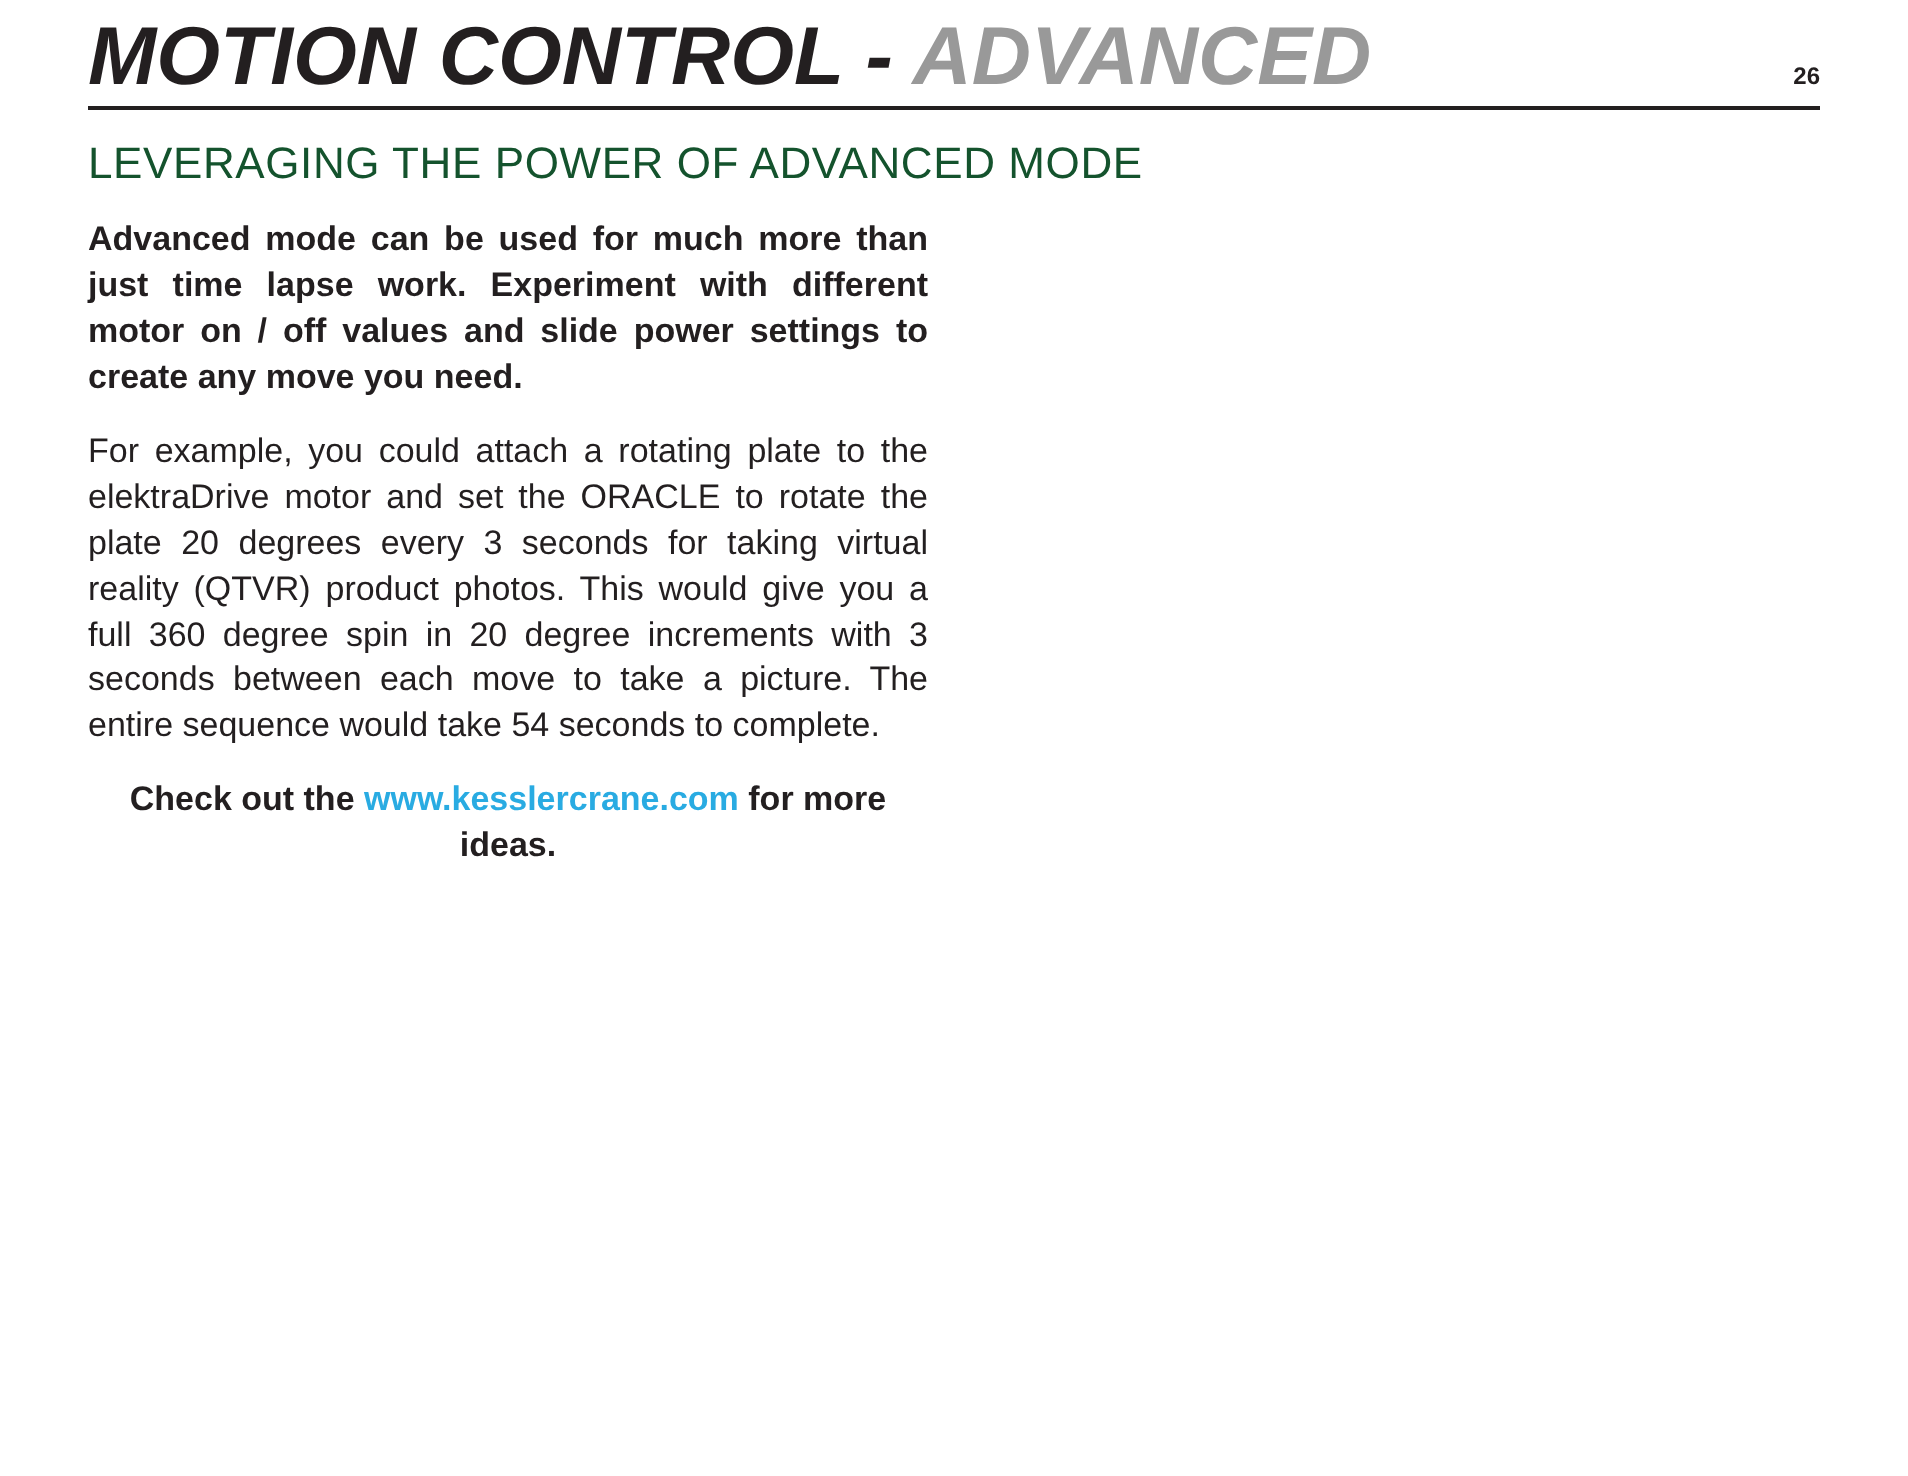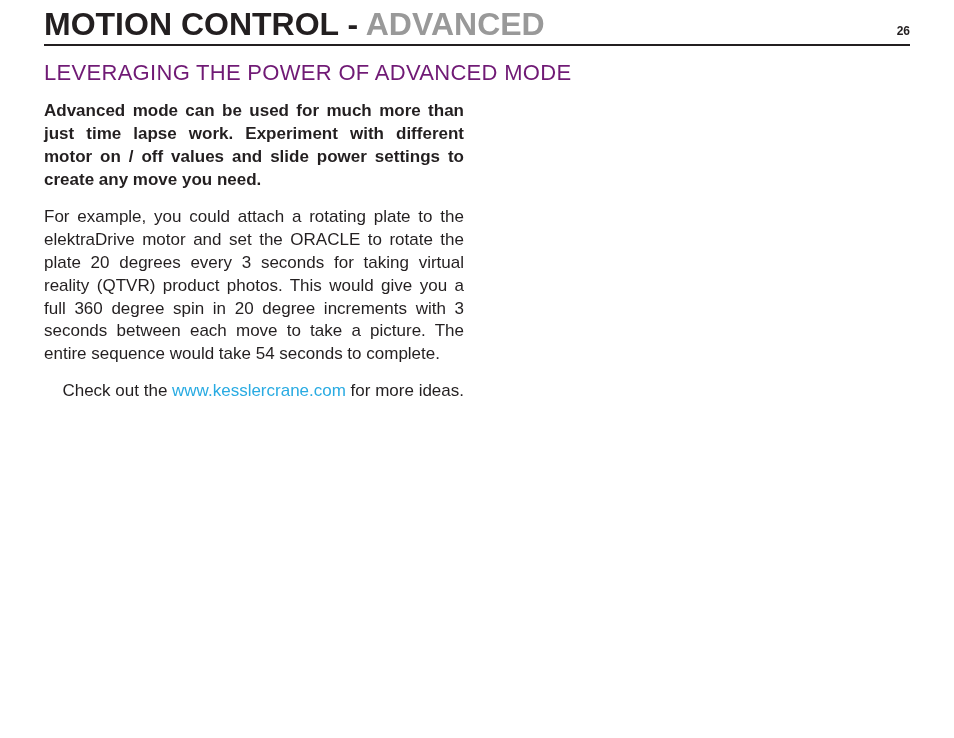--- a/index.html
+++ b/index.html
@@ -21,58 +21,60 @@
   }
   .header {
     padding-top: 8px;
     border-bottom: 2px solid #231f20;
     display: flex;
     align-items: baseline;
     justify-content: space-between;
   }
   .header h1 {
     margin: 0;
-    font-size: 32px;
+    font-size: 41px;
     font-weight: 800;
     letter-spacing: 0px;
     line-height: 1;
     padding-bottom: 4px;
+    font-style: italic;
   }
   .header h1 .dark { color: #231f20; }
   .header h1 .grey { color: #999999; }
   .header .pagenum {
     font-size: 12px;
     font-weight: 800;
     color: #231f20;
     padding-bottom: 2px;
   }
   .subheading {
     margin: 14px 0 14px 0;
-    color: #701a75;
+    color: #14532d;
     font-size: 22px;
     font-weight: 400;
     letter-spacing: 0.3px;
   }
   .body-col {
     width: 420px;
     font-size: 17px;
     line-height: 1.35;
   }
   .body-col p {
     margin: 0 0 14px 0;
   }
   .body-col .intro {
     font-weight: 700;
     text-align: justify;
   }
   .body-col .para {
     text-align: justify;
   }
   .body-col .left {
-    text-align: right;
+    text-align: center;
+    font-weight: bold;
   }
   .link {
     color: #29abe2;
     text-decoration: none;
   }
 </style>
 </head>
 <body>
 
 <div class="page">

